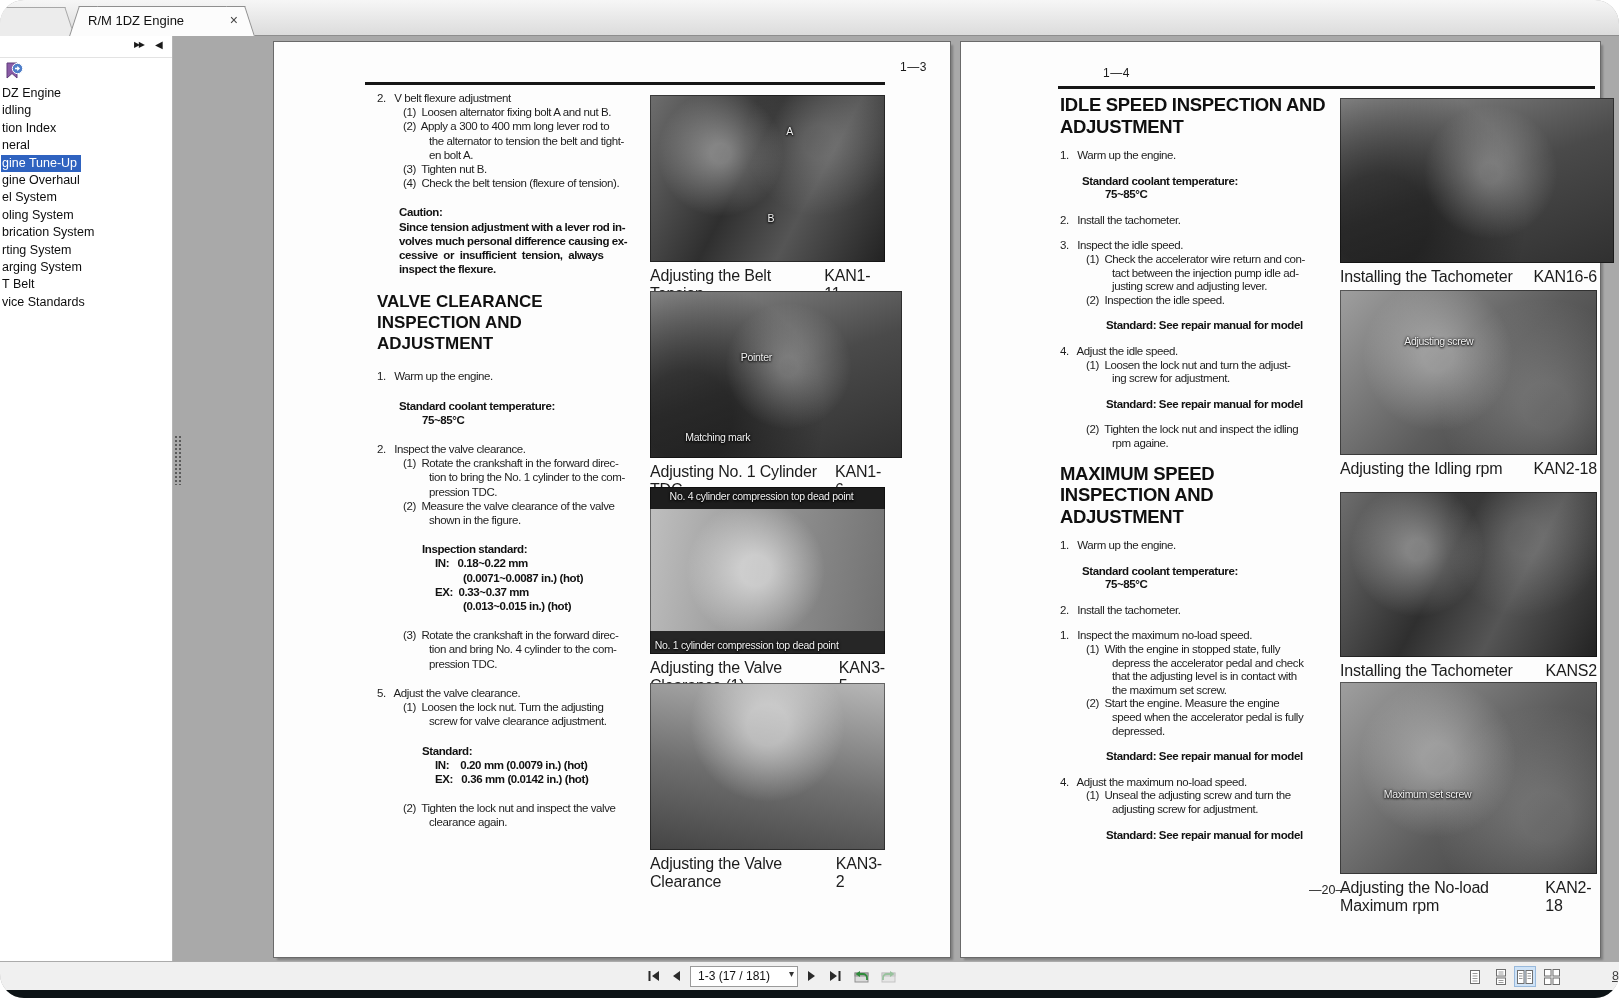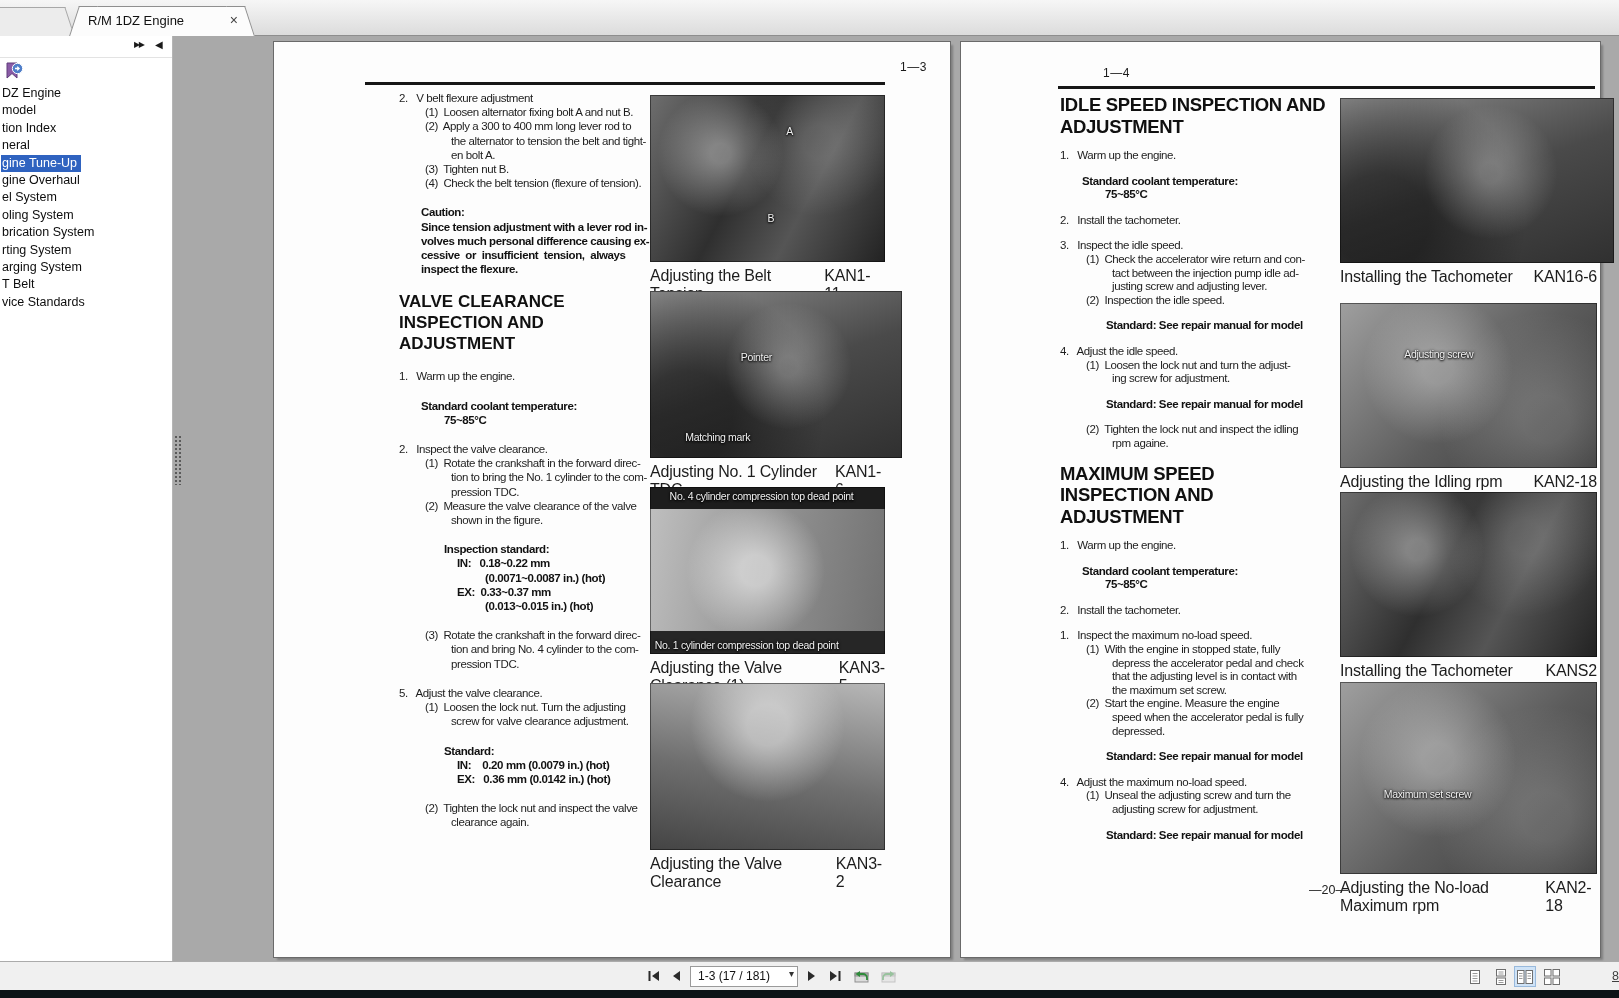--- a/index.html
+++ b/index.html
@@ -1,17 +1,17 @@
 <!DOCTYPE html>
 <html><head>
 <meta charset="utf-8">
 <style>
   html,body{margin:0;padding:0;}
   body{font-family:"Liberation Sans","DejaVu Sans",sans-serif;}
-  #window{position:relative;width:1619px;height:998px;overflow:hidden;background:#a9a9a9;}
+  #window{position:relative;width:1619px;height:998px;overflow:hidden;background:#a9a9a9;border-radius:24px;}
 
   
   .tabbar{position:absolute;left:0;top:0;width:100%;height:35px;
     background:linear-gradient(#f6f6f6,#dcdcdc);border-bottom:1px solid #8e8e8e;z-index:30;}
   .tab-partial{position:absolute;left:-40px;top:7px;width:108px;height:28px;background:#ececec;
     border:1px solid #a8a8a8;border-bottom:none;transform:skewX(18deg);}
   .tab-active{position:absolute;left:84px;top:6px;width:156px;height:29px;background:#fcfcfc;
     border-top:1px solid #8f8f8f;z-index:2;}
   .tab-active::before,.tab-active::after{content:"";position:absolute;top:-1px;width:18px;height:29px;
     background:#fcfcfc;border-top:1px solid #8f8f8f;}
@@ -44,21 +44,21 @@
   .pn-r{top:24px;left:98px;}
   .rule{position:absolute;height:2.5px;background:#161616;}
   .rule-l{left:91px;width:520px;top:40px;}
   .rule-r{left:97px;width:537px;top:44px;}
   .pfooter{position:absolute;text-align:center;font-size:12.5px;color:#222;}
   .pf-l{left:103px;width:508px;top:836px;}
   .pf-r{left:99px;width:537px;top:841px;}
 
   
   .pcol{position:absolute;font-size:11.5px;letter-spacing:-0.4px;color:#1d1d1d;}
-  .pc-left{left:103px;top:49px;width:272px;margin-left:22px;}
+  .pc-left{left:103px;top:49px;width:272px;}
   .pc-right{left:99px;top:52px;width:278px;}
   .li{white-space:pre;}
   .pc-left .li{line-height:14.2px;}
   .pc-right .li{line-height:13.6px;}
   .pc-left .li-gap{height:15px;}
   .pc-right .li-gap{height:12px;}
   .li-h{font-weight:bold;font-size:17px;line-height:21px !important;letter-spacing:0;color:#101010;}
   .li-h2{font-weight:bold;font-size:18.5px;line-height:21.5px !important;letter-spacing:-.3px;color:#101010;}
   .li-sub{padding-left:26px;}
   .li-cont{padding-left:52px;}
@@ -127,21 +127,21 @@
     </div>
     <span class="bm-icon">
       <svg width="20" height="20" viewBox="0 0 20 20">
         <path d="M3 2 h10 v15 l-5 -4.5 L3 17 Z" fill="#8a5ba6" stroke="#5e3d7a" stroke-width="1"></path>
         <circle cx="13.5" cy="7.5" r="5.2" fill="#4f7ec9" stroke="#ffffff" stroke-width="1"></circle>
         <path d="M11 7.5 h4 M13.2 5.6 l1.9 1.9 -1.9 1.9" stroke="#ffffff" stroke-width="1.3" fill="none"></path>
       </svg>
     </span>
     <div class="navlist">
         <div class="li li-nav">DZ Engine</div>
-        <div class="li li-nav">model</div>
+        <div class="li li-nav">idling</div>
         <div class="li li-nav">tion Index</div>
         <div class="li li-nav">neral</div>
         <div class="li li-nav selected">gine Tune-Up</div>
         <div class="li li-nav">gine Overhaul</div>
         <div class="li li-nav">el System</div>
         <div class="li li-nav">oling System</div>
         <div class="li li-nav">brication System</div>
         <div class="li li-nav">rting System</div>
         <div class="li li-nav">arging System</div>
         <div class="li li-nav">T Belt</div>
@@ -312,21 +312,21 @@
         </div>
 
       <div class="fig fig-r" style="top:56px;">
         <div class="photo ph-dark2"></div>
         <div class="figcap">
           <span>Installing the Tachometer</span>
           <span>KAN16-6</span>
         </div>
       </div>
 
-      <div class="fig fig-r" style="top:261px;text-align:center;">
+      <div class="fig fig-r" style="top:248px;text-align:center;">
         <div class="photo ph-mid2">
           <span class="ph-label" style="left:25%;top:27%;">Adjusting screw</span>
         </div>
         <div class="figcap">
           <span>Adjusting the Idling rpm</span>
           <span>KAN2-18</span>
         </div>
       </div>
 
       <div class="fig fig-r" style="top:450px;">

